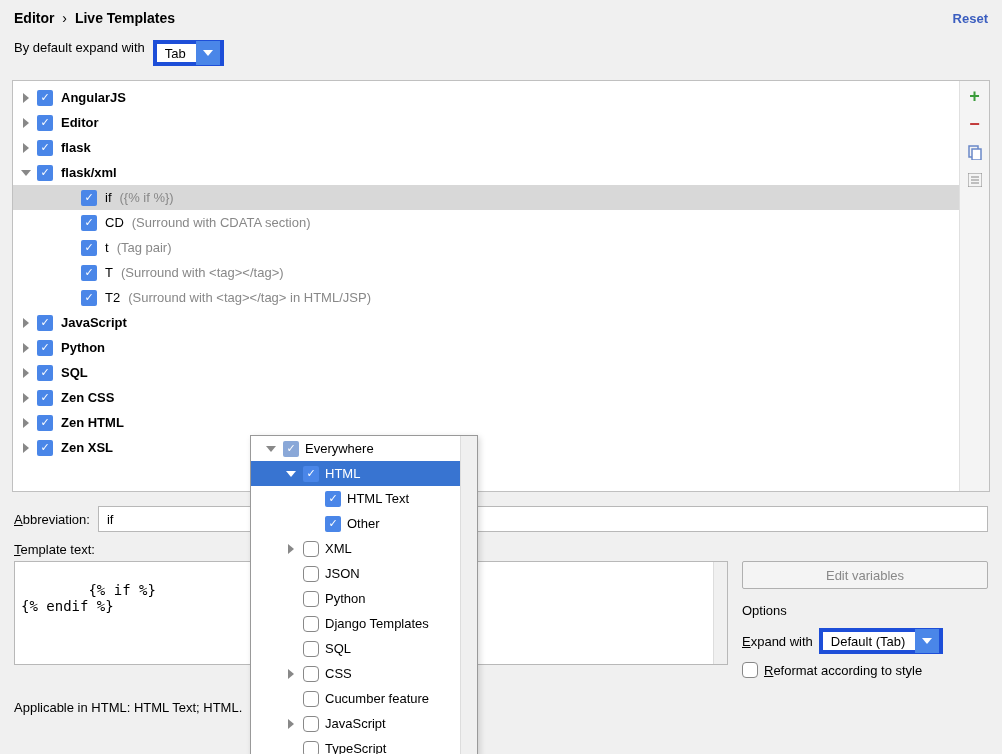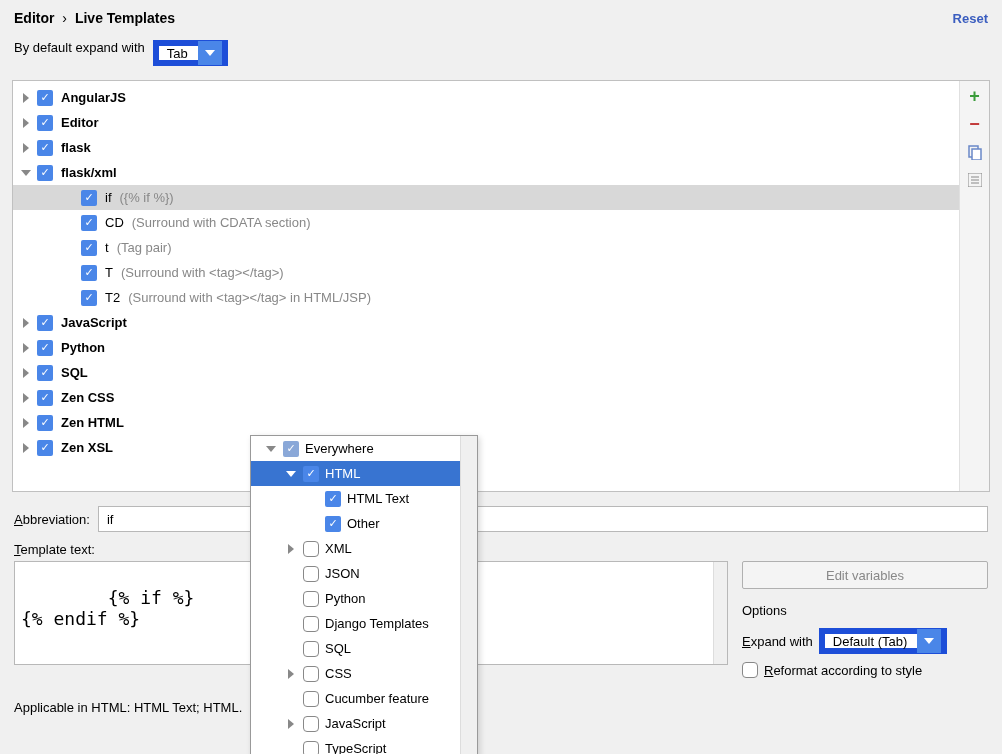--- a/index.html
+++ b/index.html
@@ -25,21 +25,21 @@
   .breadcrumb .sep { font-weight: normal; margin: 0 4px; }
   .reset { color: #3a5dbf; font-weight: bold; cursor: pointer; font-size: 13px; }
   .expand-row {
     display: flex;
     padding: 8px 14px 14px 14px;
     gap: 8px;
   }
   .combo {
     display: inline-flex;
     align-items: center;
-    border: 6px solid #1d4ed8;
+    border: 4px solid #1d4ed8;
     background: #fff;
     padding: 3px 0 3px 8px;
     font-size: 13px;
     height: 26px;
   }
   .combo .btn {
     width: 24px; height: 24px;
     background: #4a86e8;
     display: flex; align-items: center; justify-content: center;
     margin-left: 10px;
@@ -138,21 +138,21 @@
     padding: 0 8px;
     font-size: 13px;
   }
   .template-row { display:flex; gap: 14px; align-items: flex-start; }
   .template-left { flex:1; display:flex; flex-direction:column; }
   .template-textarea {
     height: 104px;
     border: 1px solid #b8b8b8;
     background: #fff;
     font-family: "Consolas", monospace;
-    font-size: 18px;
+    font-size: 14px;
     padding: 4px 6px;
     white-space: pre;
     position: relative;
   }
   .template-textarea .scroll {
     position:absolute; right:0; top:0; bottom:0; width:14px;
     background:#f0f0f0; border-left:1px solid #ddd;
   }
   .right-col { width: 246px; }
   .edit-btn {

